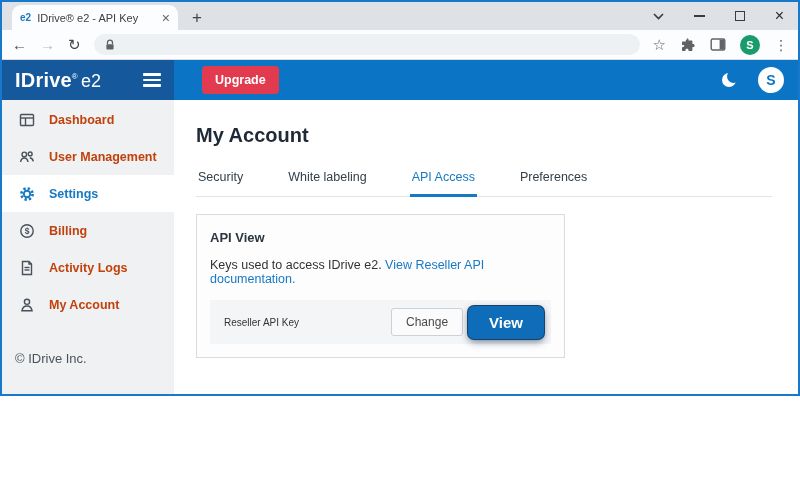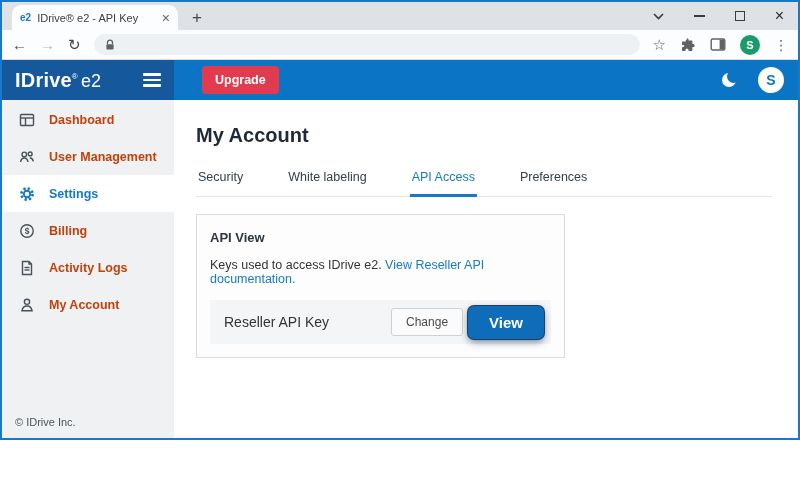--- a/index.html
+++ b/index.html
@@ -1,17 +1,17 @@
 <!DOCTYPE html>
 <html><head>
 <meta charset="utf-8">
 <style>
   * { box-sizing: border-box; }
   body { margin:0; font-family:"Liberation Sans", sans-serif; background:#fff; }
-  .window { width:800px; height:440px; border:2px solid #1878CA; display:flex; flex-direction:column; background:#fff; overflow:hidden; }
+  .window { width:800px; height:396px; border:2px solid #1878CA; display:flex; flex-direction:column; background:#fff; overflow:hidden; }
 
   
   .tabstrip { flex:0 0 28px; background:#dee1e6; display:flex; align-items:flex-end; position:relative; }
   .tab { margin-left:10px; width:166px; height:25px; background:#fcfdfe; border-radius:9px 9px 0 0; display:flex; align-items:center; padding:0 8px; gap:6px; }
   .favicon { color:#1779C4; font-weight:bold; font-size:10px; flex:0 0 auto; }
   .tab-title { font-size:11px; color:#3c4043; white-space:nowrap; overflow:hidden; flex:1; }
   .tab-close { font-size:14px; color:#5f6368; line-height:1; cursor:pointer; }
   .newtab { font-size:17px; color:#454545; margin:0 0 4px 14px; line-height:1; cursor:pointer; }
   .wincontrols { position:absolute; right:14px; top:0; height:28px; display:flex; align-items:center; gap:30px; }
   .ctl-chevron { display:block; }
@@ -46,34 +46,34 @@
   .moon::before { content:""; position:absolute; inset:0; background:#fff; border-radius:50%; }
   .moon::after { content:""; position:absolute; left:5px; top:-3px; width:13px; height:13px; background:#0B74C4; border-radius:50%; }
   .avatar-hdr { width:26px; height:26px; border-radius:50%; background:#fff; color:#0B74C4; font-weight:bold; font-size:14px; display:flex; align-items:center; justify-content:center; cursor:pointer; }
 
   
   .bodyrow { flex:1; display:flex; min-height:0; }
   .sidebar { flex:0 0 172px; width:172px; background:#EFF1F3; position:relative; padding-top:1px; }
   .sb-item { height:37px; display:flex; align-items:center; gap:13px; padding-left:16px; font-size:12.5px; font-weight:bold; color:#c2410c; cursor:pointer; }
   .sb-item.active { background:#fff; color:#1779C4; }
   .sb-item svg { flex:0 0 18px; }
-  .sb-footer { position:absolute; left:13px; bottom:10px; font-size:11px; color:#4a545c; }
+  .sb-footer { position:absolute; left:13px; bottom:28px; font-size:13px; color:#4a545c; }
 
   .content { flex:1; background:#fff; padding:14px 0 0 22px; }
   .page-title { font-size:20px; font-weight:bold; color:#1f2a36; margin:10px 0 0; }
   .tabs { display:flex; gap:41px; margin-top:15px; border-bottom:1px solid #e1e5e8; width:576px; }
   .tab-item { font-size:12.5px; color:#33404b; padding:8px 2px 10px; cursor:pointer; border-bottom:3px solid transparent; margin-bottom:-1px; }
   .tab-item.active { color:#1779C4; border-bottom-color:#1779C4; }
 
   .card { width:369px; border:1px solid #d9dde1; background:#fdfdfe; margin-top:17px; padding:13px; }
   .card-title { font-size:13px; font-weight:bold; color:#2a3642; margin:2px 0 13px; }
   .card-desc { font-size:12.5px; color:#333; }
   .card-desc .doc-link { color:#1779C4; cursor:pointer; }
   .key-row { margin-top:14px; background:#f3f5f7; height:44px; display:flex; align-items:center; padding:0 7px 0 14px; }
-  .key-label { font-size:14px; color:#333; flex:1; }
+  .key-label { font-size:10px; color:#333; flex:1; }
   .btn-change { background:#fbfbfc; border:1px solid #ccd1d6; border-radius:3px; color:#4a4a4a; font-size:12px; padding:6px 14px; cursor:pointer; font-family:inherit;text-align:center; }
   .btn-view { margin-left:5px; background:#0E6CB8; border:none; border-radius:6px; color:#fff; font-size:15px; font-weight:bold; padding:8px 21px; cursor:pointer; font-family:inherit;
               box-shadow:0 0 0 1px #1c4168, 0 3px 7px rgba(15,40,70,.55); }
 </style>
 </head>
 <body>
 
 <div class="window">
 
   <div class="tabstrip">

